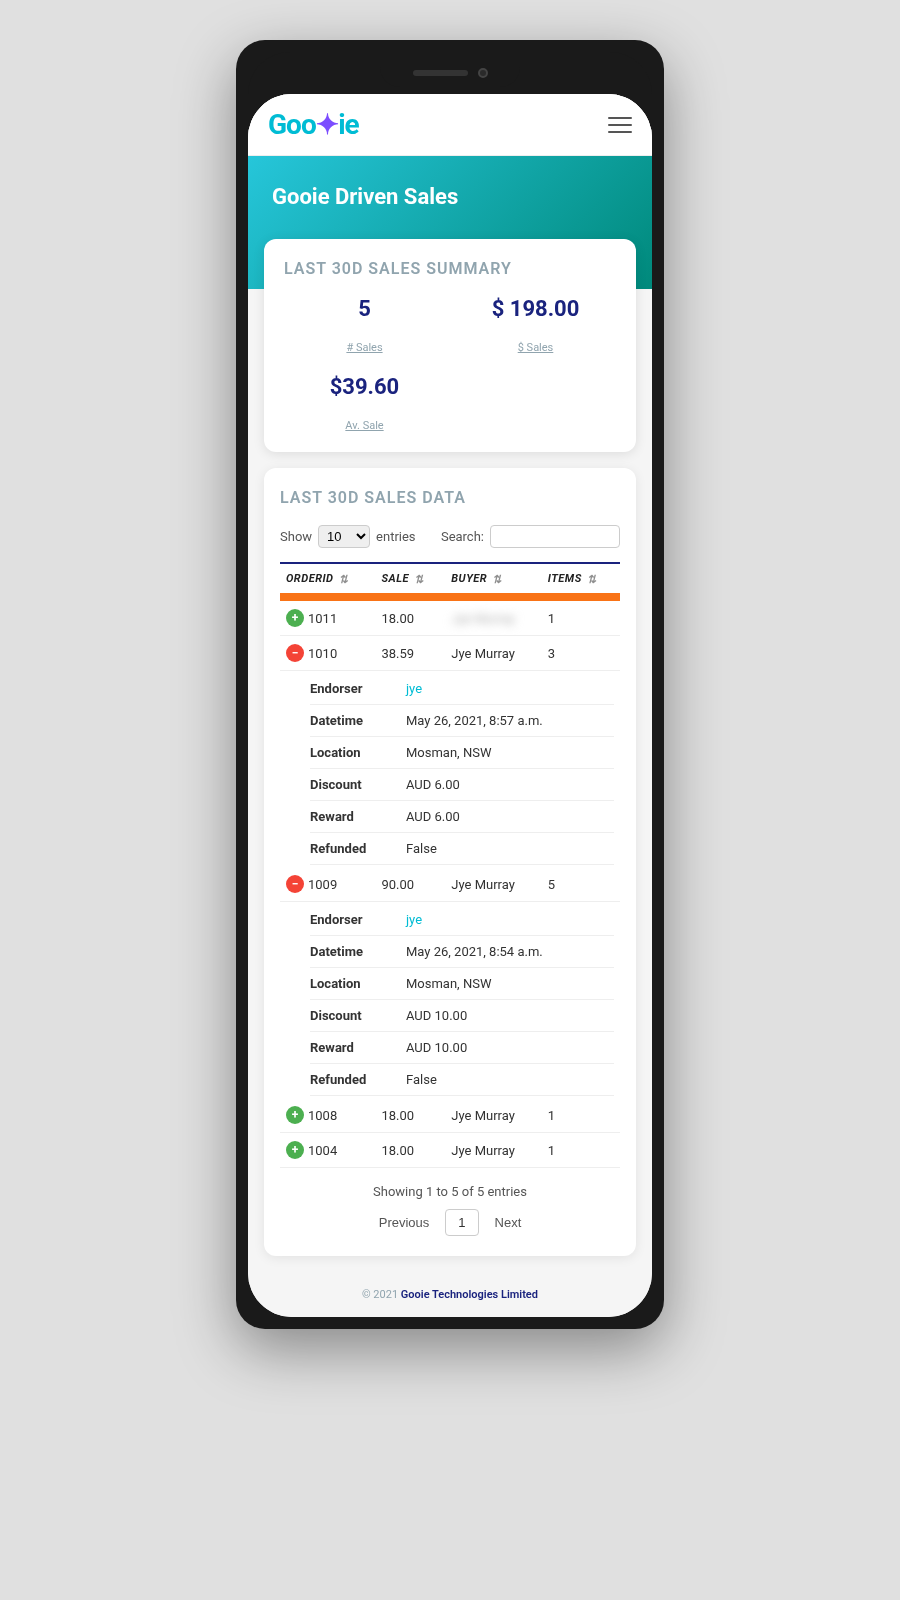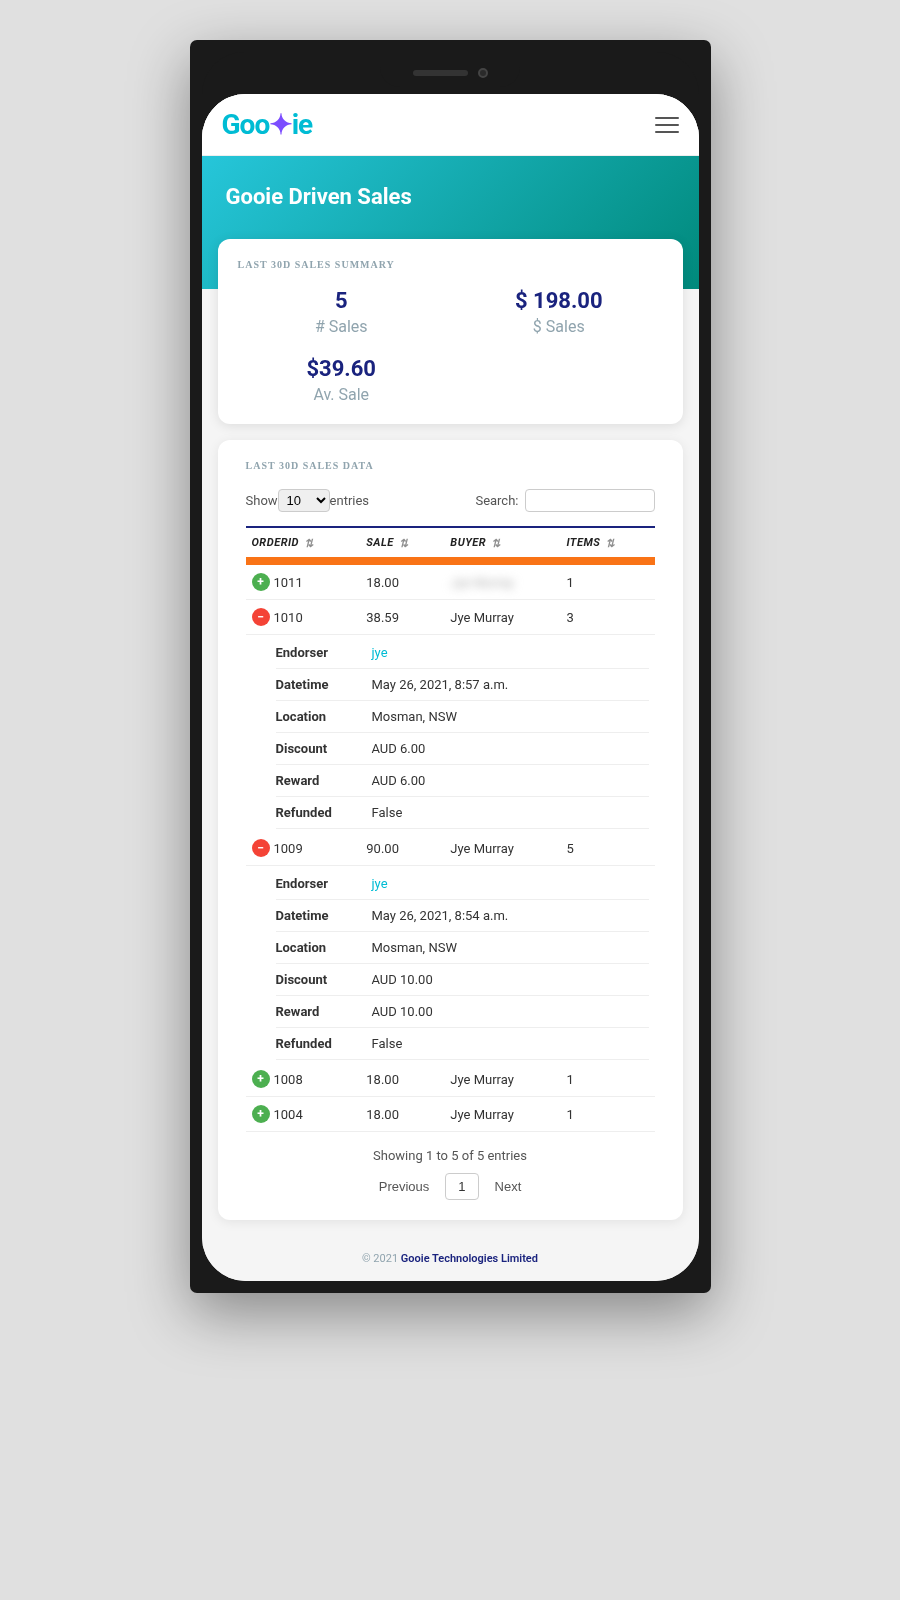--- a/index.html
+++ b/index.html
@@ -5,24 +5,24 @@
     * { box-sizing: border-box; margin: 0; padding: 0; }
     body {
       background: #e0e0e0;
       display: flex;
       justify-content: center;
       align-items: flex-start;
       min-height: 1600px;
       font-family: -apple-system, BlinkMacSystemFont, 'Segoe UI', Roboto, sans-serif;
     }
     .phone-frame {
-      width: 521px;
+      width: 428px;
       min-height: 980px;
       background: #1a1a1a;
-      border-radius: 7px;
+      border-radius: 29px;
       margin: 40px auto;
       padding: 12px;
       position: relative;
       box-shadow: 0 20px 60px rgba(0,0,0,0.4);
     }
     .phone-notch-area {
       background: #1a1a1a;
       height: 42px;
       display: flex;
       justify-content: center;
@@ -106,66 +106,67 @@
     }
     
     .summary-card {
       background: #fff;
       border-radius: 12px;
       margin: -50px 16px 16px 16px;
       padding: 20px;
       box-shadow: 0 2px 12px rgba(0,0,0,0.1);
     }
     .card-section-title {
-      font-size: 10px;
+      font-size: 16px;
       font-weight: 600;
       color: #90a4ae;
       letter-spacing: 1px;
       text-transform: uppercase;
       margin-bottom: 18px;
-      font-family: Liberation Serif, serif;
     }
     .summary-grid {
       display: grid;
       grid-template-columns: 1fr 1fr;
       gap: 20px 10px;
     }
     .summary-item {
       text-align: center;
     }
     .summary-value {
       font-size: 22px;
       font-weight: 700;
       color: #1a237e;
       display: block;
     }
     .summary-label {
-      font-size: 16px;
+      font-size: 11px;
       color: #90a4ae;
-      margin-top: 4px;
+      margin-top: 20px;
+      text-decoration: underline;
     }
     
     .data-card {
       background: #fff;
       border-radius: 12px;
       margin: 0 16px 16px 16px;
-      padding: 20px 28px;
+      padding: 20px 16px;
       box-shadow: 0 2px 12px rgba(0,0,0,0.08);
     }
     .table-controls {
       display: flex;
       justify-content: space-between;
       align-items: center;
       margin-bottom: 14px;
       flex-wrap: wrap;
       gap: 8px;
     }
     .show-entries {
       display: flex;
       align-items: center;
+      gap: 6px;
       font-size: 13px;
       color: #555;
     }
     .show-entries select {
       border: 1px solid #ccc;
       border-radius: 4px;
       padding: 2px 4px;
       font-size: 13px;
     }
     .search-box {

